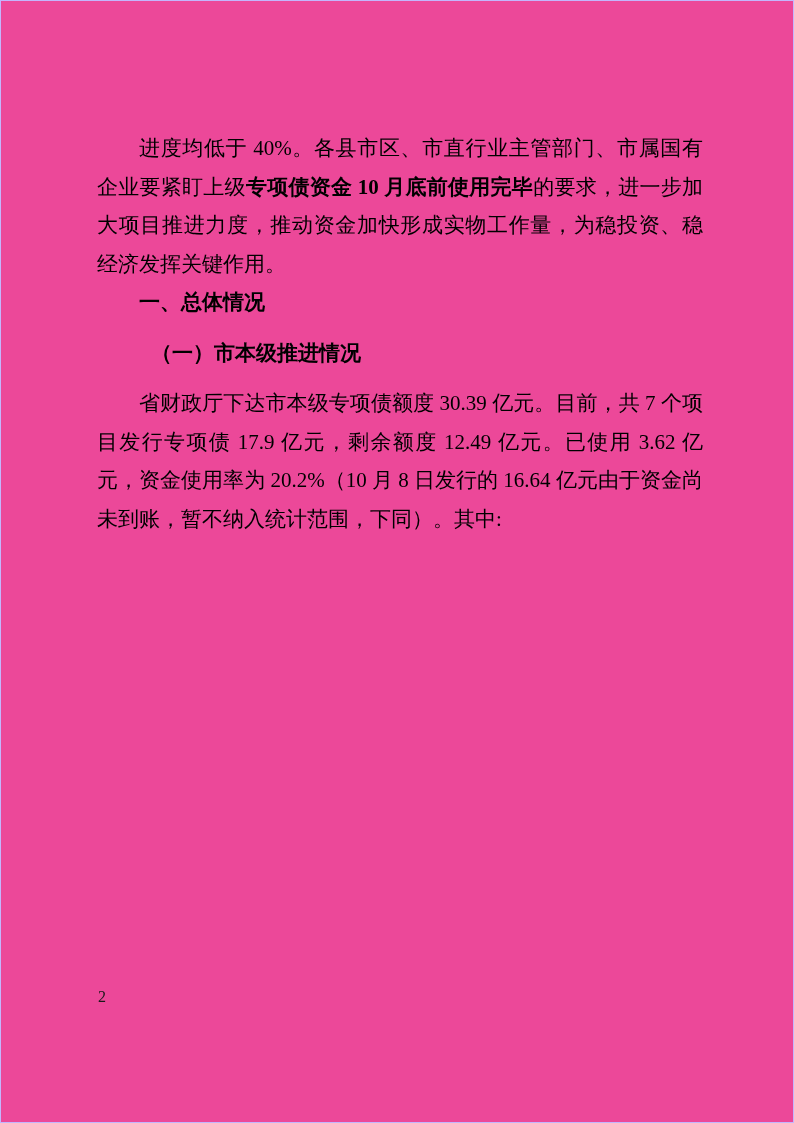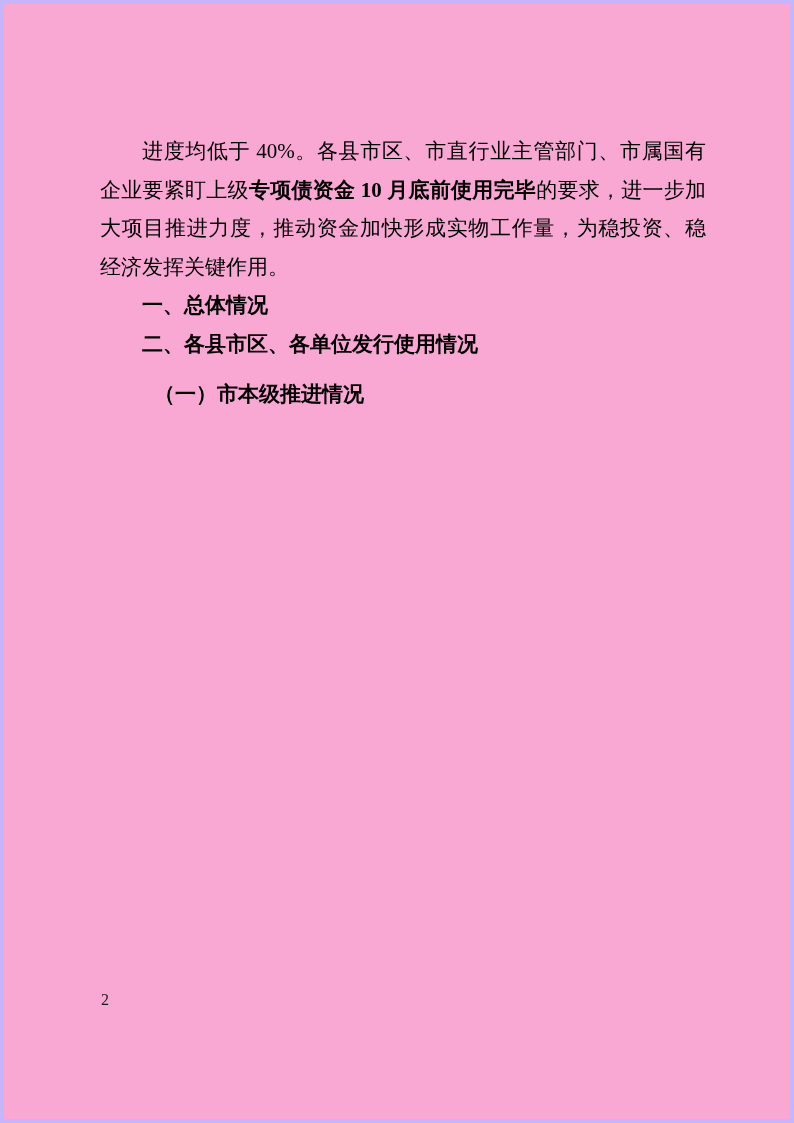--- a/index.html
+++ b/index.html
@@ -4,26 +4,26 @@
 <style>
   html, body {
     margin: 0;
     padding: 0;
     background: #ffffff;
   }
   .page {
     position: relative;
     width: 794px;
     height: 1123px;
-    background: #f9a8d4;
+    background: #ec4899;
     color: #000000;
     font-family: "Liberation Serif", "DejaVu Serif", serif;
     overflow: hidden;
     box-sizing: border-box;
-    border: 4px solid #c4b5fd;
+    border: 1px solid #c4b5fd;
   }
   .text-block {
     position: absolute;
     left: 96px;
     top: 128px;
     width: 606px;
     font-size: 21px;
     line-height: 38.5px;
     text-align: justify;
     text-justify: inter-ideograph;
@@ -64,23 +64,23 @@
 <div class="page">
 
   <div class="text-block">
 
     <p class="para"><span>进度均低于 40%。各县市区、市直行业主管部门、市属国有企业要紧盯上级</span><span class="run-bold">专项债资金 10 月底前使用完毕</span><span>的要求，进一步加大项目推进力度，推动资金加快形成实物工作量，为稳投资、稳经济发挥关键作用。</span></p>
 
     <h2 class="heading-hei">一、总体情况</h2>
 
 
 
-    <h2 class="heading-hei">二、各县市区、各单位发行使用情况</h2>
 
     <h3 class="heading-kai">（一）市本级推进情况</h3>
 
+    <p class="para">省财政厅下达市本级专项债额度 30.39 亿元。目前，共 7 个项目发行专项债 17.9 亿元，剩余额度 12.49 亿元。已使用 3.62 亿元，资金使用率为 20.2%（10 月 8 日发行的 16.64 亿元由于资金尚未到账，暂不纳入统计范围，下同）。其中:</p>
 
 
   </div>
 
   <div class="page-number">2</div>
 
 </div>
 
 </body></html>

